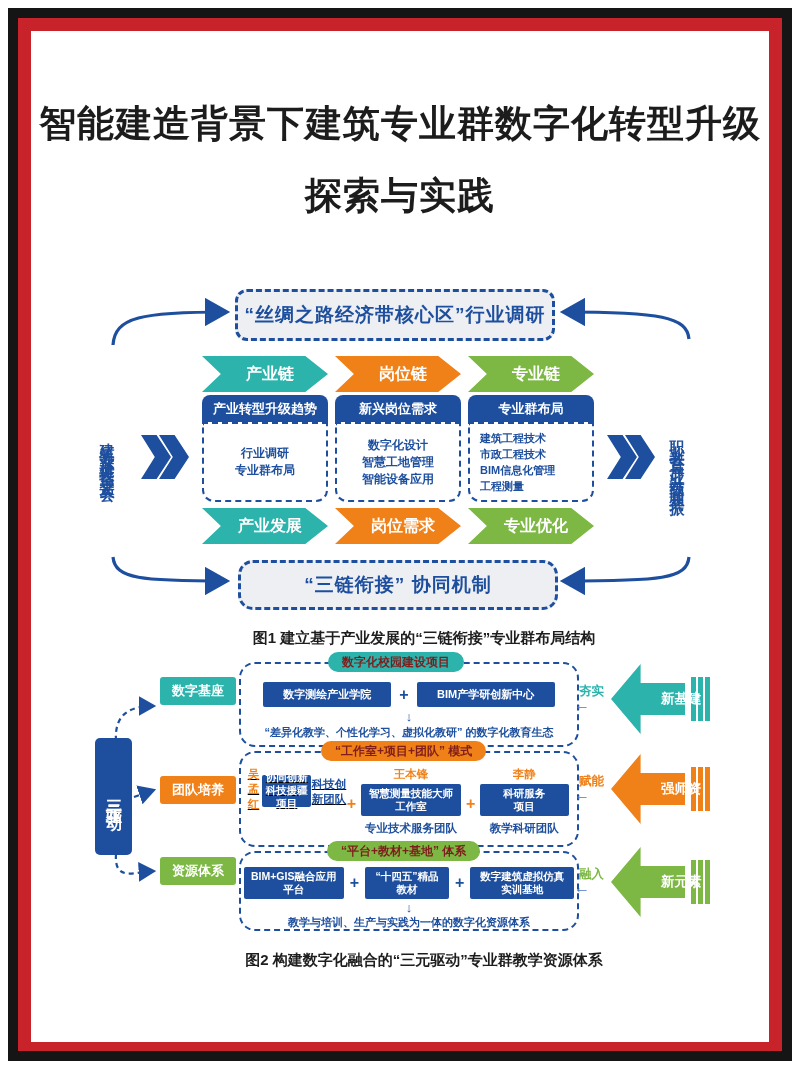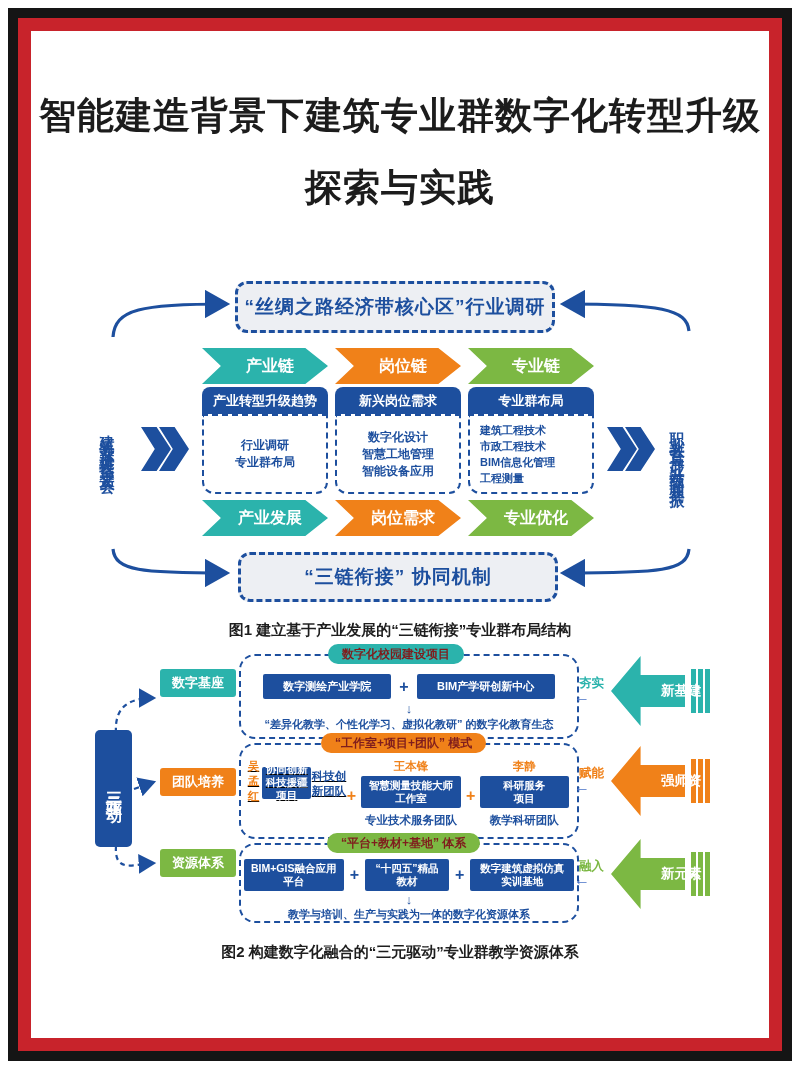--- a/index.html
+++ b/index.html
@@ -1,35 +1,35 @@
 <!DOCTYPE html>
 <html><head>
 <meta charset="utf-8">
 <style>
   html,body{margin:0;padding:0;}
   body{font-family:"Liberation Sans","DejaVu Sans",sans-serif;background:#ffffff;}
   .page{position:relative;width:800px;height:1069px;background:#ffffff;box-sizing:border-box;padding:8px;}
   .frame-black{width:100%;height:100%;box-sizing:border-box;border:10px solid #151515;}
   .frame-red{width:100%;height:100%;box-sizing:border-box;border:13px solid #c8232b;background:#fff;}
-  .content{position:relative;width:738px;height:1003px;background:#fff;overflow:hidden;}
+  .content{position:relative;width:738px;height:1003px;background:#fff;overflow:hidden;margin-top:8px;}
 
   .abs{position:absolute;}
   .title{width:100%;text-align:center;font-weight:900;font-size:37px;color:#1c1c1c;letter-spacing:1px;}
 
   
   .dashbox{border:3px dashed #1d4f9e;border-radius:12px;background:#edeff3;display:flex;align-items:center;justify-content:center;color:#1d4f9e;font-weight:800;font-size:19px;letter-spacing:1px;}
   .vlabel{writing-mode:vertical-rl;text-orientation:upright;color:#1d4f9e;font-weight:900;font-size:15px;letter-spacing:4px;text-align:center;}
   .chev{height:36px;width:126px;color:#fff;font-weight:800;font-size:16px;display:flex;align-items:center;justify-content:center;padding-left:10px;box-sizing:border-box;
         clip-path:polygon(0% 0%,82% 0%,100% 50%,82% 100%,0% 100%,15% 50%);}
   .card-h{height:27px;width:126px;background:#1d4f9e;border-radius:8px 8px 0 0;color:#fff;font-weight:800;font-size:13px;display:flex;align-items:center;justify-content:center;}
   .card-b{width:126px;height:80px;border:2.5px dashed #1d4f9e;border-radius:0 0 12px 12px;box-sizing:border-box;display:flex;flex-direction:column;align-items:center;justify-content:center;color:#1d4f9e;font-weight:800;font-size:12px;line-height:17px;background:#fff;}
   .card-b.small{font-size:11px;line-height:16px;}
   .dchev{display:flex;}
   .dchev i{display:block;width:30px;height:44px;background:#1d4f9e;clip-path:polygon(0 0,52% 0,100% 50%,52% 100%,0 100%,46% 50%);margin-right:-12px;}
-  .caption{width:100%;text-align:center;font-weight:800;font-size:15px;color:#1e1e1e;}
+  .caption{width:100%;text-align:center;font-weight:800;font-size:15px;color:#1e1e1e;padding-left:24px;}
 
   
   .driver{width:37px;height:117px;background:#1d4f9e;border-radius:5px;display:flex;align-items:center;justify-content:center;}
   .driver span{writing-mode:vertical-rl;text-orientation:upright;color:#fff;font-weight:800;font-size:16px;letter-spacing:5px;}
   .cat{width:76px;height:28px;border-radius:3px;color:#fff;font-weight:800;font-size:13px;display:flex;align-items:center;justify-content:center;}
   .prow{width:340px;border:2px dashed #1d4f9e;border-radius:16px;background:#fff;box-sizing:border-box;display:flex;flex-direction:column;align-items:center;}
   .pill{height:20px;border-radius:12px;color:#7f1d1d;font-weight:800;font-size:12px;display:flex;align-items:center;justify-content:center;z-index:3;padding:0 14px;}
   .bbox{background:#1d4f9e;color:#fff;font-weight:700;font-size:11px;border-radius:2px;display:flex;align-items:center;justify-content:center;text-align:center;white-space:pre-line;line-height:13px;}
   .plus{color:#1d4f9e;font-weight:900;font-size:16px;}
   .plus.or{color:#f08119;}
@@ -102,21 +102,21 @@
       <span>建筑工程技术</span>
       <span>市政工程技术</span>
       <span>BIM信息化管理</span>
       <span>工程测量</span>
     </div>
 
     <div class="abs chev" style="left:171px;top:469px;background:#2bb3ac;">产业发展</div>
     <div class="abs chev" style="left:304px;top:469px;background:#f08119;">岗位需求</div>
     <div class="abs chev" style="left:437px;top:469px;background:#7cb843;">专业优化</div>
 
-    <div class="abs dashbox" style="left:207px;top:521px;width:314px;height:44px;">“三链衔接” 协同机制</div>
+    <div class="abs dashbox" style="left:207px;top:521px;width:314px;height:44px;border-radius:15px;">“三链衔接” 协同机制</div>
 
     <div class="abs caption" style="top:590px;left:0;">图1 建立基于产业发展的“三链衔接”专业群布局结构</div>
 
     <svg class="abs" style="left:55px;top:640px;" width="160" height="220" viewBox="0 0 160 220">
       <defs>
         <marker id="ahD" markerWidth="9" markerHeight="9" refX="7" refY="4.5" orient="auto">
           <path d="M0,0 L8,4.5 L0,9 Z" fill="#1d4f9e"></path>
         </marker>
       </defs>
       <path d="M 30,62 C 28,32 48,27 68,27" fill="none" stroke="#1d4f9e" stroke-width="2.2" stroke-dasharray="5,4" marker-end="url(#ahD)"></path>

